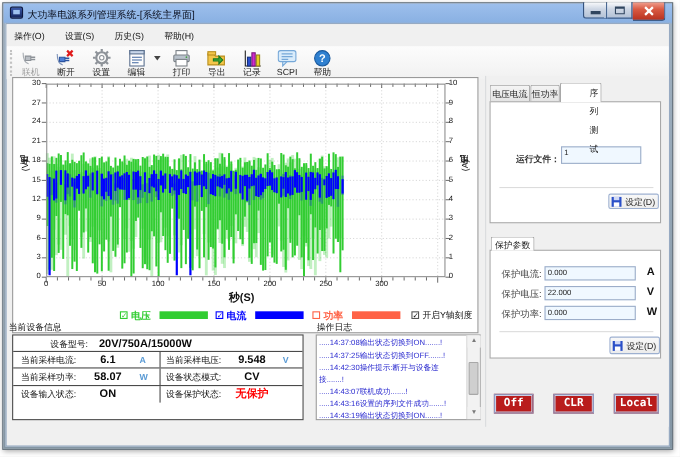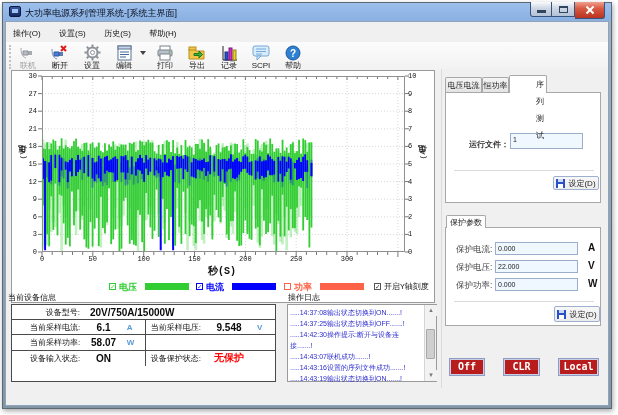--- a/index.html
+++ b/index.html
@@ -32,21 +32,21 @@
 .toolbar { position:absolute; left:0; top:20px; width:100%; height:30px; background:linear-gradient(#fcfcfc,#f1f1f1); }
 .tgrip { position:absolute; left:3px; top:3px; bottom:3px; width:3px; border-left:2px dotted #c2c2c2; }
 .tbar-items { position:absolute; left:6px; top:0; display:flex; align-items:flex-start; }
 .tbi { width:32px; display:flex; flex-direction:column; align-items:center; padding-top:2px; }
 .ticon { width:22px; height:17px; display:flex; align-items:center; justify-content:center; }
 .tlabel { font-size:8px; color:#222; line-height:9px; white-space:nowrap; }
 .tlabel.dis { color:#9d9d9d; }
 .dditem { width:9px; padding-top:9px; }
 .ddarrow { width:0; height:0; border-left:3px solid transparent; border-right:3px solid transparent; border-top:4px solid #444; }
 
-.chart-panel { position:absolute; left:8px; top:67px; width:424px; height:233px; background:#fff; border:1px solid #9a9a9a;font-family:Liberation Mono, monospace; }
+.chart-panel { position:absolute; left:8px; top:67px; width:424px; height:233px; background:#fff; border:1px solid #9a9a9a; }
 #plot { position:absolute; left:30px; top:5px; width:363px; height:176px; overflow:visible; }
 .ytl { position:absolute; width:14px; font-size:7px; color:#111; text-align:right; left:11px; height:8px; line-height:8px; }
 .ytr { position:absolute; width:14px; font-size:7px; color:#111; text-align:left; left:396px; height:8px; line-height:8px; }
 .xtl { position:absolute; width:24px; font-size:7px; color:#111; text-align:center; top:184px; }
 .axis-title-y { position:absolute; font-size:8px; color:#111; writing-mode:vertical-rl; transform:rotate(180deg); }
 .xaxis-title { position:absolute; left:196px; top:193px; font-size:10px; font-weight:bold; color:#111; }
 .legend-cb { position:absolute; top:212px; width:7px; height:7px; background:#fff; border:1px solid #888; font-size:7px; line-height:7px; text-align:center; }
 .legend-lb { position:absolute; top:210px; font-size:9px; font-weight:bold; white-space:nowrap;text-align:right; }
 .legend-sw { position:absolute; top:212px; width:44px; height:7px; }
 
@@ -65,21 +65,21 @@
 .navybtn { position:absolute; background:#b91c1c; border:1px solid #8e9bc3; box-shadow:inset 0 0 0 1px #c9cfe4; color:#fff;
   font-family:"DejaVu Sans Mono",monospace; font-weight:bold; font-size:10px; text-align:center; }
 
 .sec-label { position:absolute; font-size:8px; color:#111; }
 .dev-table { position:absolute; left:8px; top:301px; width:265px; height:78px; background:#fff; border:1px solid #4a4a4a; display:grid; grid-template-rows:repeat(5,1fr); }
 .drow { border-bottom:1px solid #4a4a4a; display:flex; align-items:center; position:relative; }
 .drow:last-child { border-bottom:none; }
 .dhalf { width:50.9%; height:100%; display:flex; align-items:center; position:relative; }
 .dhalf.l { border-right:1px solid #4a4a4a; }
 .dhalf.r { width:49.1%; }
-.dlab { font-size:8px; color:#111; padding-left:18px; white-space:nowrap; }
+.dlab { font-size:8px; color:#111; padding-left:7px; white-space:nowrap; }
 .dval { font-size:10px; font-weight:bold; color:#0a0a0a; flex:1; text-align:center; }
 .dunit { width:18px; font-size:8px; font-weight:bold; color:#5b9bd5; }
 
 .log-box { position:absolute; left:284px; top:301px; width:150px; height:78px; background:#fff; border:1px solid #9a9a9a; }
 .log-lines { position:absolute; left:2px; top:2px; width:129px; font-size:7px; line-height:11px; color:#2b2bcf; word-break:break-all; }
 .log-sb { position:absolute; right:0; top:0; width:12px; height:100%; background:#f2f2f2; border-left:1px solid #d5d5d5; }
 .sb-arr { position:absolute; left:0; width:12px; height:11px; background:#f2f2f2; color:#7a7a7a; font-size:6px; text-align:center; line-height:11px; }
 .sb-thumb { position:absolute; left:1px; top:24px; width:9px; height:30px; background:#cfcfcf; border:1px solid #a8a8a8; border-radius:1px; }
 
 .statusbar { position:absolute; left:0; bottom:0; width:100%; height:19px; background:#f3efef; border-top:1px solid #d5cfcf; }
@@ -807,20 +807,25 @@
         <span class="dval">9.548</span>
         <span class="dunit">V</span>
       </div>
     </div>
     <div class="drow">
       <div class="dhalf l">
         <span class="dlab">当前采样功率:</span>
         <span class="dval">58.07</span>
         <span class="dunit">W</span>
       </div>
+      <div class="dhalf r">
+        <span class="dlab" style="padding-left:5px;">设备状态模式:</span>
+        <span class="dval">CV</span>
+        <span class="dunit"></span>
+      </div>
     </div>
     <div class="drow">
       <div class="dhalf l">
         <span class="dlab">设备输入状态:</span>
         <span class="dval">ON</span>
         <span class="dunit"></span>
       </div>
       <div class="dhalf r">
         <span class="dlab" style="padding-left:5px;">设备保护状态:</span>
         <span class="dval" style="color:#ff0000;">无保护</span>

